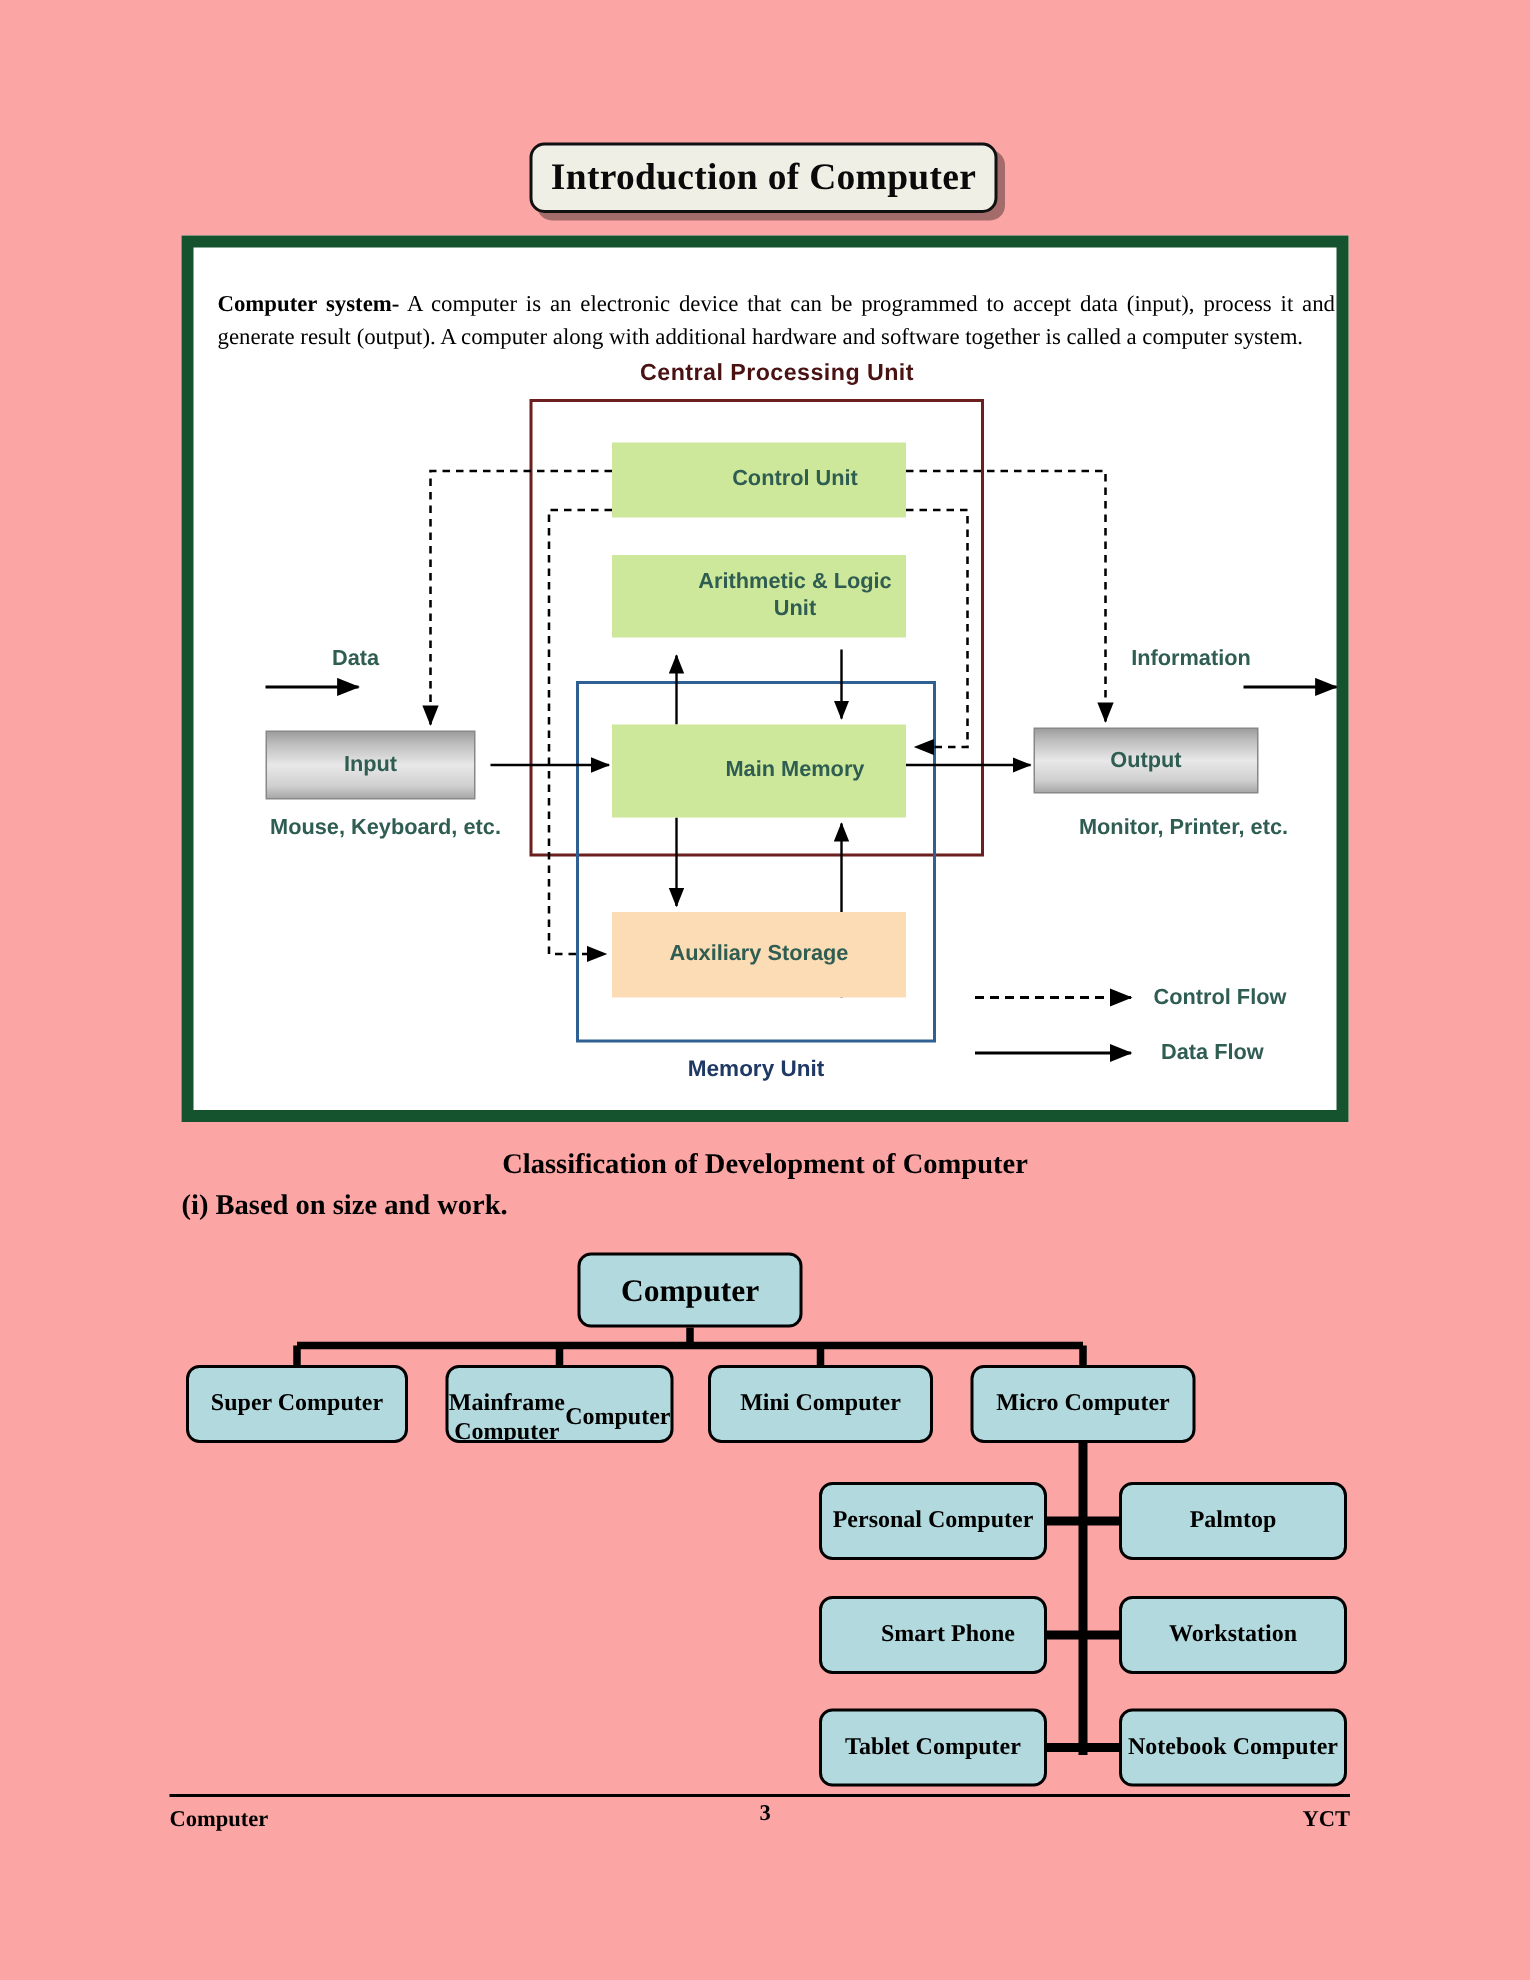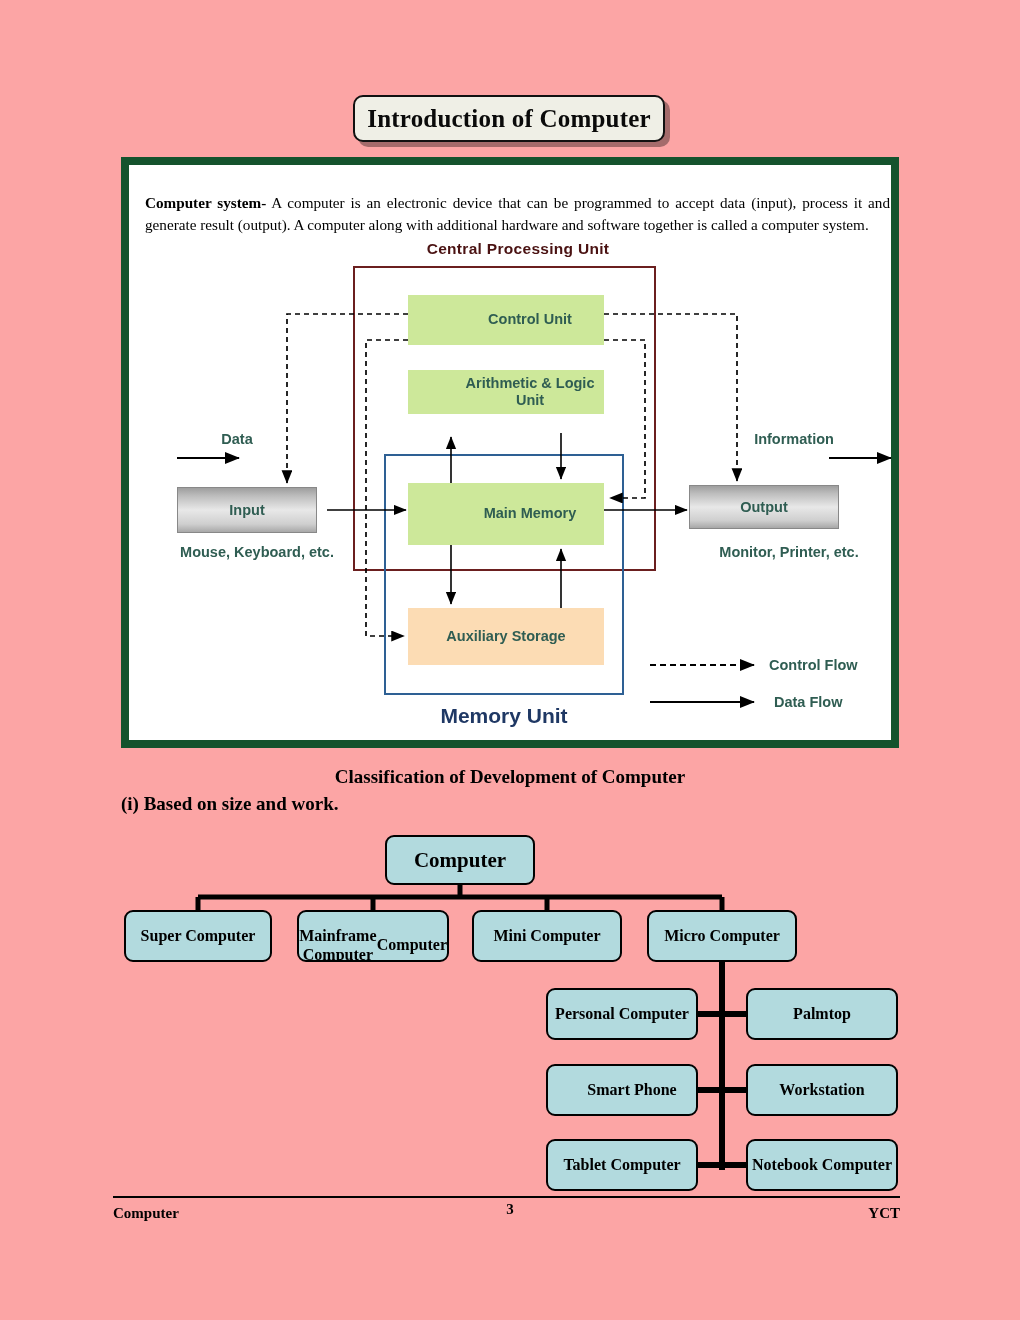--- a/index.html
+++ b/index.html
@@ -88,40 +88,40 @@
     border: 2px solid #2e6094;
     background: transparent;
   }
   #memory-unit-label {
     position: absolute;
     left: 255px; top: 539px;
     width: 240px;
     text-align: center;
     font-family: "Liberation Sans", sans-serif;
     font-weight: bold;
-    font-size: 21px;
+    font-size: 15px;
     color: #1f3864;
   }
 
   
   .unit-box {
     position: absolute;
     display: flex; align-items: center; justify-content: center;
     text-align: center;
     font-family: "Liberation Sans", sans-serif;
     font-weight: bold;
     font-size: 14.5px;
     color: #2f5d52;
     line-height: 1.2;
   }
   .green { background: #cde89a; padding-left: 48px; }
   .peach { background: #fcdcb4; }
 
   #control-unit        { left: 279px; top: 130px;  width: 196px; height: 50px; }
-  #alu-unit            { left: 279px; top: 205px;  width: 196px; height: 44px; }
+  #alu-unit            { left: 279px; top: 205px;  width: 196px; height: 55px; }
   #main-memory         { left: 279px; top: 318px;  width: 196px; height: 62px; }
   #auxiliary-storage   { left: 279px; top: 443px;  width: 196px; height: 57px; }
 
   
   .io-box {
     position: absolute;
     display: flex; align-items: center; justify-content: center;
     border: 1px solid #888888;
     background: linear-gradient(to bottom, #9e9e9e 0%, #bdbdbd 18%, #e8e8e8 50%, #cfcfcf 82%, #a8a8a8 100%);
     font-family: "Liberation Sans", sans-serif;

